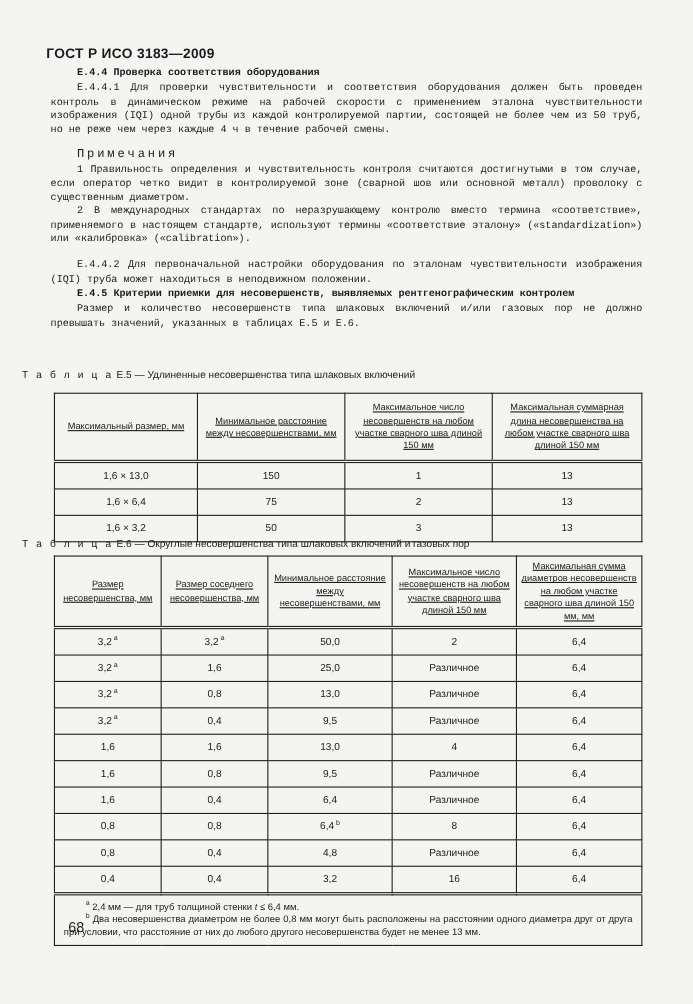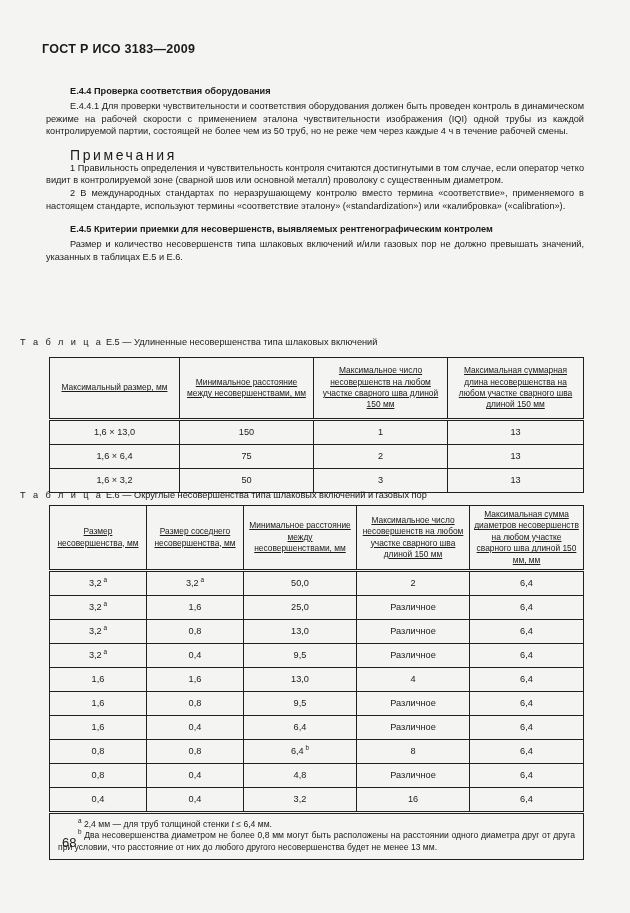--- a/index.html
+++ b/index.html
@@ -26,42 +26,43 @@
     position: absolute;
     left: 42px;
     top: 42px;
     font-size: 12.5px;
     font-weight: bold;
     letter-spacing: 0.3px;
   }
   .content {
     position: absolute;
     left: 46px;
-    top: 85px;
+    top: 59px;
     width: 538px;
+    font-family: Liberation Mono, monospace;
   }
   .h-sub {
     font-size: 9.2px;
     font-weight: bold;
     margin: 0 0 2px 0;
     text-indent: 24px;
     line-height: 13px;
   }
   p.para {
     font-size: 9.2px;
     line-height: 12.6px;
     margin: 0;
     text-align: justify;
     text-indent: 24px;
     text-justify: inter-word;
     hyphens: manual;
   }
   .gap-m { height: 11px; }
   .note-title {
-    font-size: 14px;
+    font-size: 11px;
     margin: 0;
     text-indent: 24px;
     letter-spacing: 2.6px;
     line-height: 13px;
   }
   .tbl-caption {
     font-size: 9.2px;
     margin: 0;
     line-height: 13px;
     white-space: nowrap;
@@ -167,20 +168,21 @@
     <div class="gap-m"></div>
 
     <div class="note-title">Примечания</div>
 
     <p class="para">1 Правильность определения и чувствительность контроля считаются достигнутыми в том случае, если оператор четко видит в контролируемой зоне (сварной шов или основной металл) проволоку с существенным диаметром.</p>
 
     <p class="para">2 В международных стандартах по неразрушающему контролю вместо термина «соответствие», применяемого в настоящем стандарте, используют термины «соответствие эталону» («standardization») или «калибровка» («calibration»).</p>
 
     <div class="gap-m"></div>
 
+    <p class="para">E.4.4.2 Для первоначальной настройки оборудования по эталонам чувствительности изображения (IQI) труба может находиться в неподвижном положении.</p>
 
 
     <div class="h-sub">E.4.5 Критерии приемки для несовершенств, выявляемых рентгенографическим контролем</div>
 
     <p class="para">Размер и количество несовершенств типа шлаковых включений и/или газовых пор не должно превышать значений, указанных в таблицах E.5 и E.6.</p>
 
   </div>
 
   <div class="tbl-cap-5">
     <span class="tbl-caption">

